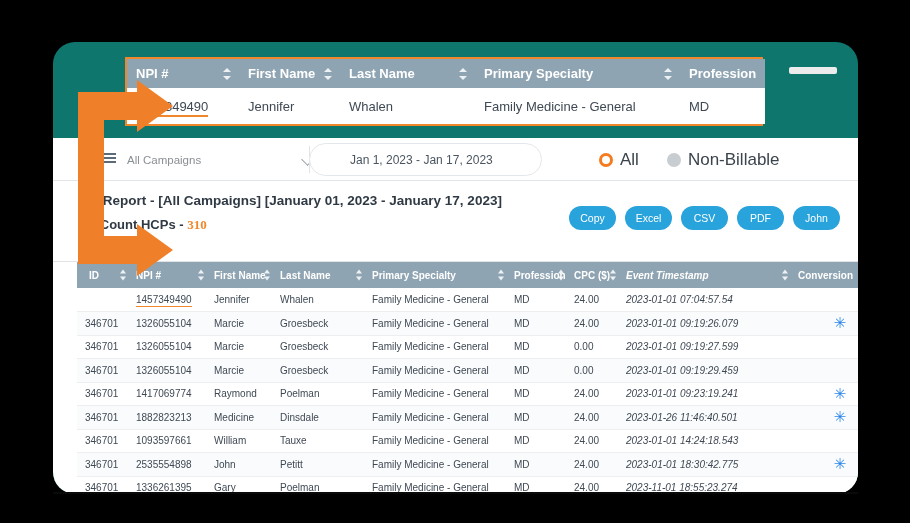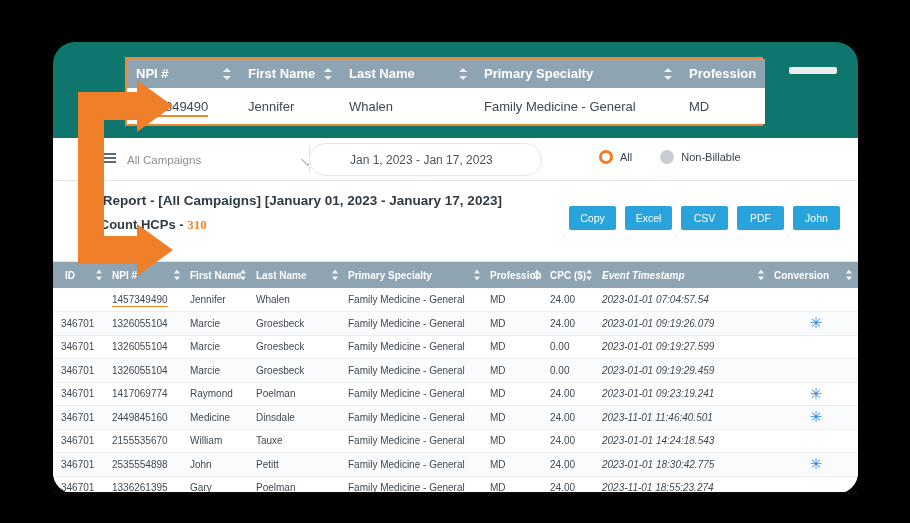--- a/index.html
+++ b/index.html
@@ -107,21 +107,21 @@
     margin-right: 7px; flex: none;
   }
   .radio-dot.on {
     background: #ffffff;
     border: 3.5px solid #f47b20;
   }
   .radio-dot.off {
     background: #c8cdd2;
     border: none;
   }
-  .radio-label { font-size: 11px; color: #3b444d; }
+  .radio-label { font-size: 17px; color: #3b444d; }
 
   
   .report-head {
     position: absolute; left: 0; top: 139px;
     width: 805px; height: 81px;
     background: #ffffff;
     border-bottom: 1px solid #dfe3e6;
   }
   .report-title {
     position: absolute; left: 28px; top: 12px;
@@ -135,40 +135,41 @@
   }
   .report-sub .count { color: #f0882b; font-weight: 700; font-family: Liberation Serif, serif; }
 
   .export-btns {
     position: absolute; right: 18px; top: 25px;
     display: flex; gap: 9px;
   }
   .export-btn {
     width: 47px; height: 24px;
     background: #29a3dc;
-    border-radius: 2px;
+    border-radius: 12px;
     color: #ffffff;
     font-size: 10.5px;
     display: flex; align-items: center; justify-content: center;
     cursor: pointer;
     border: none;
     font-family: "Liberation Sans", sans-serif;
   }
 
   
   .grid-wrap {
     position: absolute; left: 0; top: 220px;
     width: 805px; height: 232px;
     overflow: hidden;
     background: #fff;
   }
   table.grid {
     width: 805px;
     border-collapse: collapse;
     table-layout: fixed;
+    margin-left: 24px;
   }
   table.grid thead th {
     background: #8fa4b2;
     color: #ffffff;
     font-size: 10px;
     font-weight: 700;
     text-align: left;
     padding: 7px 0 7px 0;
     height: 26px;
     white-space: nowrap;
@@ -418,32 +419,32 @@
               <td class="c-fn">Raymond</td>
               <td class="c-ln">Poelman</td>
               <td class="c-ps">Family Medicine - General</td>
               <td class="c-pr">MD</td>
               <td class="c-cpc">24.00</td>
               <td class="c-ts">2023-01-01 09:23:19.241</td>
               <td class="c-cv cell-center"><span class="conv-star">✳</span></td>
             </tr>
             <tr>
               <td class="c-id">346701</td>
-              <td class="c-npi">2449845160</td>
+              <td class="c-npi">1882823213</td>
               <td class="c-fn">Medicine</td>
               <td class="c-ln">Dinsdale</td>
               <td class="c-ps">Family Medicine - General</td>
               <td class="c-pr">MD</td>
               <td class="c-cpc">24.00</td>
-              <td class="c-ts">2023-11-01 11:46:40.501</td>
+              <td class="c-ts">2023-01-26 11:46:40.501</td>
               <td class="c-cv cell-center"><span class="conv-star">✳</span></td>
             </tr>
             <tr>
               <td class="c-id">346701</td>
-              <td class="c-npi">2155535670</td>
+              <td class="c-npi">1093597661</td>
               <td class="c-fn">William</td>
               <td class="c-ln">Tauxe</td>
               <td class="c-ps">Family Medicine - General</td>
               <td class="c-pr">MD</td>
               <td class="c-cpc">24.00</td>
               <td class="c-ts">2023-01-01 14:24:18.543</td>
               <td class="c-cv cell-center"></td>
             </tr>
             <tr>
               <td class="c-id">346701</td>

